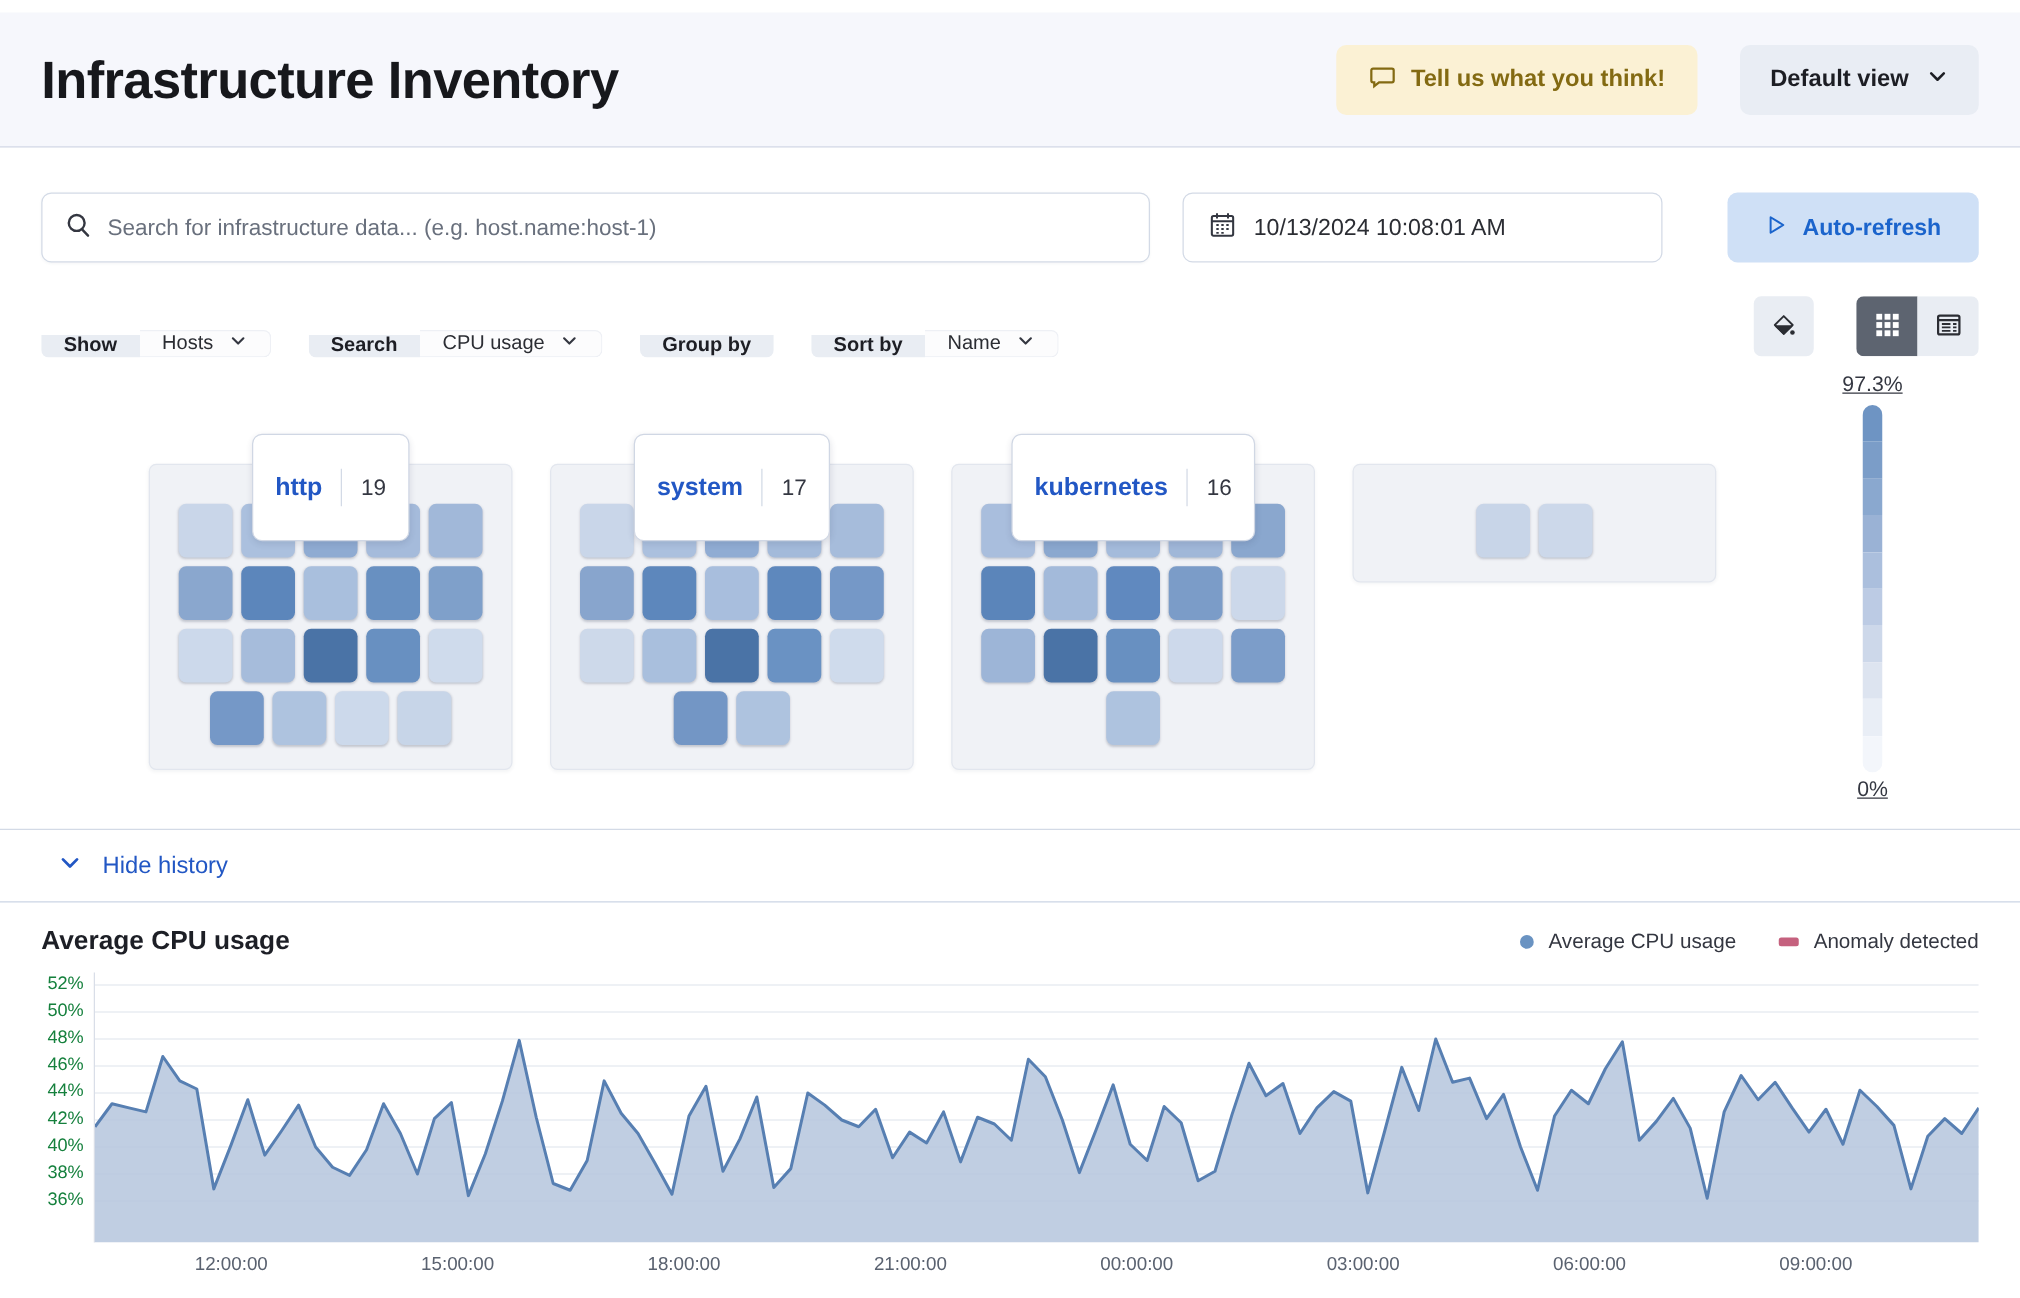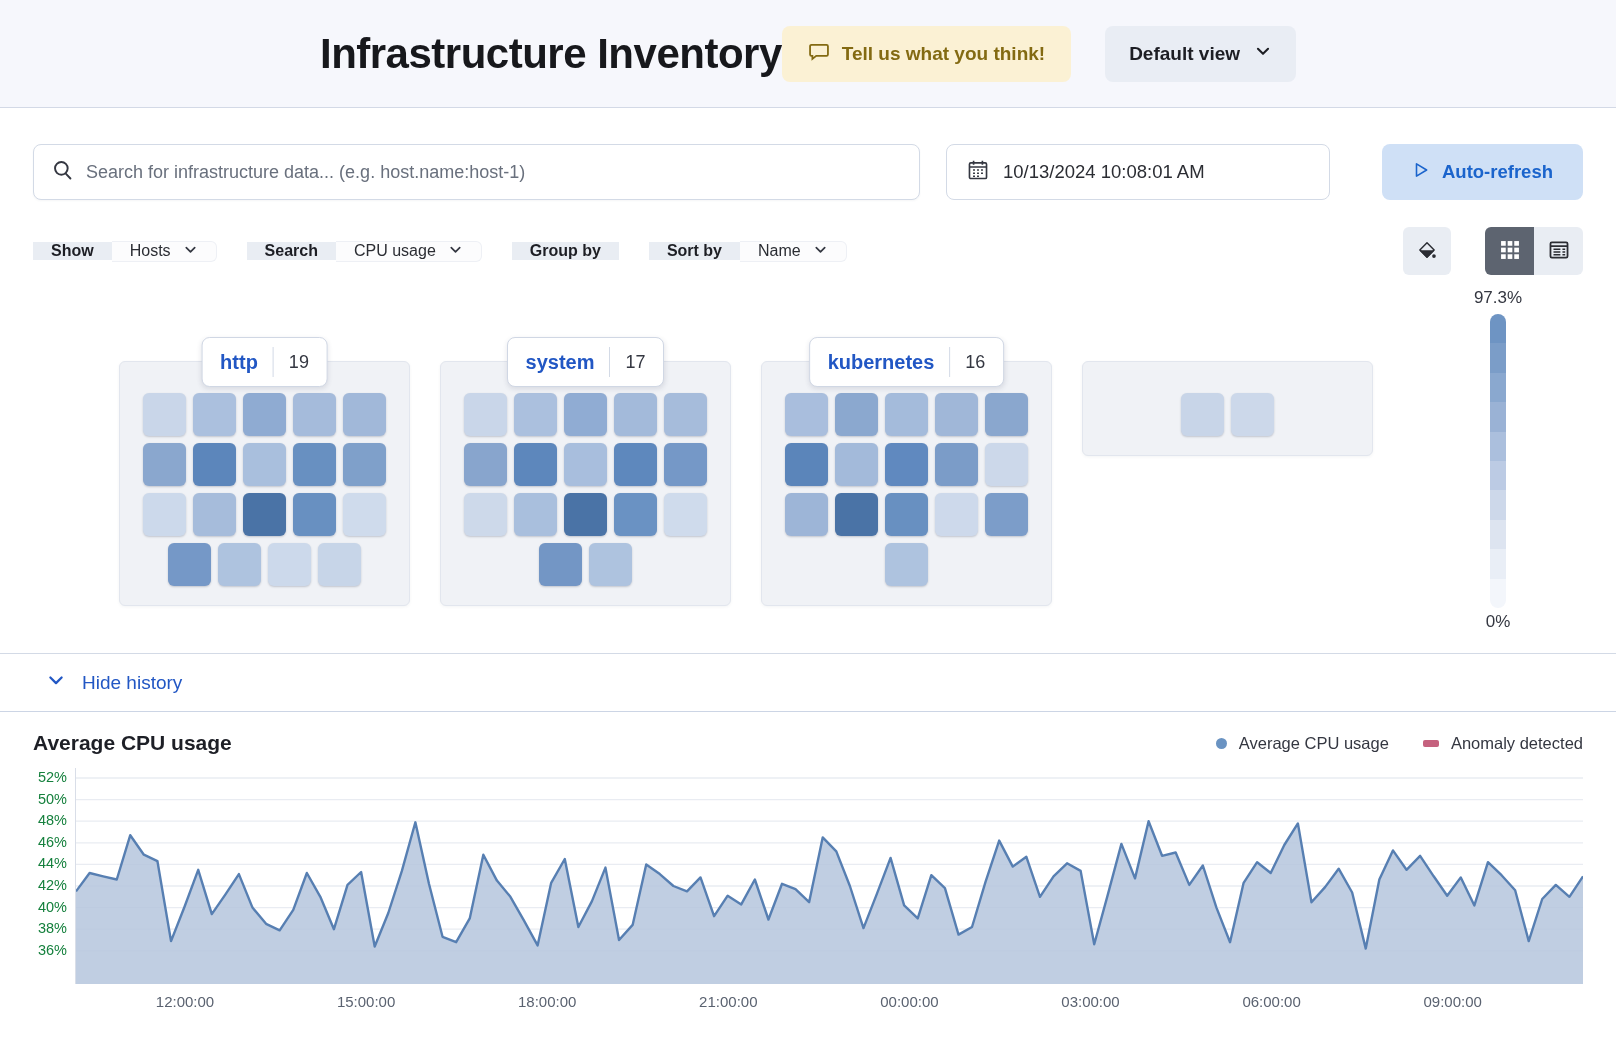--- a/index.html
+++ b/index.html
@@ -1,21 +1,21 @@
 <!DOCTYPE html>
 <html><head>
 <meta charset="utf-8">
 <style>
   * { margin:0; padding:0; box-sizing:border-box; }
   html,body { width:1616px; height:1038px; overflow:hidden; background:#fff;
     font-family:"Liberation Sans", sans-serif; color:#343741; }
 
   
   .page-header { height:108px; background:#f6f7fc; border-bottom:1px solid #d3d9e6;
-    display:flex; align-items:center; justify-content:center; padding:0 33px; }
+    display:flex; align-items:center; justify-content:space-between; padding:0 33px;margin-top:10px; }
   .page-title { font-size:42px; font-weight:800; color:#17181c; letter-spacing:-0.5px; }
   .header-actions { display:flex; align-items:center; gap:34px; }
   .feedback-btn { display:flex; align-items:center; gap:12px; height:56px; padding:0 26px;
     background:#fbf1d4; border:none; border-radius:8px; cursor:pointer;
     font-family:inherit; font-size:19px; font-weight:700; color:#836a12; }
   .view-btn { display:flex; align-items:center; gap:14px; height:56px; padding:0 24px;
     background:#e9edf4; border:none; border-radius:8px; cursor:pointer;
     font-family:inherit; font-size:19px; font-weight:600; color:#1d1e24; }
 
   
@@ -29,21 +29,21 @@
   .date-picker { width:384px; height:56px; background:#fff; border:1px solid #d3dae6;
     border-radius:8px; display:flex; align-items:center; gap:14px; padding:0 20px;
     cursor:pointer; font-family:inherit; font-size:18.5px; font-weight:500; color:#2b2d33; }
   .toolbar-spacer { flex:1; }
   .auto-refresh { width:201px; height:56px; background:#cfe0f6; border:none; border-radius:8px;
     display:flex; align-items:center; justify-content:center; gap:12px; cursor:pointer;
     font-family:inherit; font-size:18.5px; font-weight:700; color:#1b64cc; }
 
   
   .filter-row { display:flex; align-items:center; margin:26px 33px 0; height:50px; }
-  .filter-group { display:flex; align-items:center; height:50px; border-radius:6px;
+  .filter-group { display:flex; align-items:flex-end; height:50px; border-radius:6px;
     overflow:hidden; margin-right:30px; }
   .filter-label { background:#e9edf3; display:flex; align-items:center; padding:0 18px;
     font-size:16px; font-weight:700; color:#1d1e24; }
   .filter-value { display:flex; align-items:center; gap:12px; padding:0 18px;
     font-size:16px; color:#2b2d33; background:#fcfcfd; border:1px solid #eef0f5;
     border-left:none; border-radius:0 6px 6px 0; cursor:pointer; }
   .filter-value .pill { border:1px solid #aeb9cd; background:#fff; border-radius:6px;
     padding:7px 15px; font-weight:700; color:#1d1e24; }
   .filter-spacer { flex:1; }
   .icon-btn { width:48px; height:48px; border:none; border-radius:6px; background:#e9edf3;
@@ -53,33 +53,33 @@
     justify-content:center; cursor:pointer; }
   .seg.selected { background:#5d6470; }
   .seg.unselected { background:#e9edf3; }
 
   
   .groups-section { position:relative; height:357px; overflow:hidden; }
   .panels-row { display:flex; gap:30px; padding:85px 0 0 119px; align-items:flex-start; }
   .group-panel { width:291px; background:#f0f2f6; border:1px solid #e2e6ee; border-radius:6px;
     padding:31px 16px 19px; position:relative; box-shadow:0 1px 3px rgba(50,60,90,.06); }
   .group-pill { position:absolute; top:-25px; left:50%; transform:translateX(-50%);
-    background:#fff; border:1px solid #d0d7e4; border-radius:8px; padding:9px 18px;
+    background:#fff; border:1px solid #d0d7e4; border-radius:8px; padding:27px 18px;
     display:flex; align-items:center; white-space:nowrap; cursor:pointer;
     box-shadow:0 2px 5px rgba(40,50,80,.12);text-align:center; }
   .group-pill .gname { font-size:20px; font-weight:700; color:#2257c4; }
   .group-pill .gdiv { width:1px; height:30px; background:#d3dae6; margin:0 15px; }
   .group-pill .gcount { font-size:18px; color:#343741; }
   .waffle { display:flex; flex-direction:column; gap:7px; }
   .waffle-row { display:flex; gap:7px; justify-content:center; }
   .host-sq { width:43px; height:43px; border-radius:6px; cursor:pointer;
     box-shadow:0 1px 2px rgba(30,40,70,.22); }
 
   .scale-legend { position:absolute; top:12px; right:86px; width:64px;
-    display:flex; flex-direction:column; align-items:center; }
+    display:flex; flex-direction:column; align-items:center;text-decoration:underline; }
   .scale-label { font-size:17px; color:#343741; }
   .scale-bar { width:16px; height:294px; border-radius:8px; overflow:hidden; margin:6px 0 4px;
     display:flex; flex-direction:column; }
   .scale-step { flex:1; }
 
   
   .history-row { height:59px; border-top:1px solid #d3dae6; border-bottom:1px solid #ccd5e5;
     display:flex; align-items:center; padding-left:46px; background:#fff;margin-top:20px; }
   .history-toggle { display:flex; align-items:center; gap:16px; background:none; border:none;
     cursor:pointer; font-family:inherit; font-size:19px; font-weight:500; color:#2257c4; }

